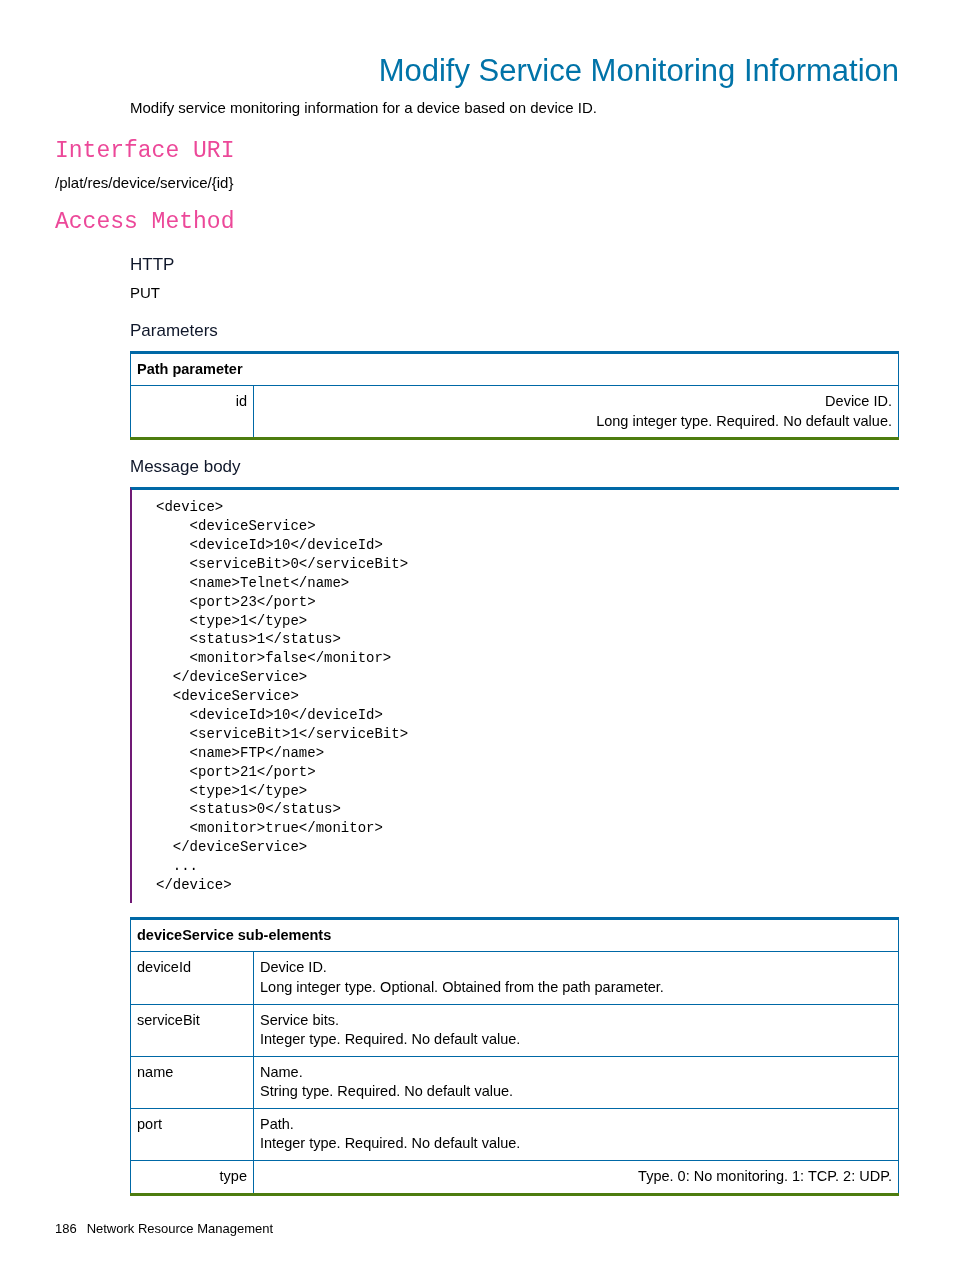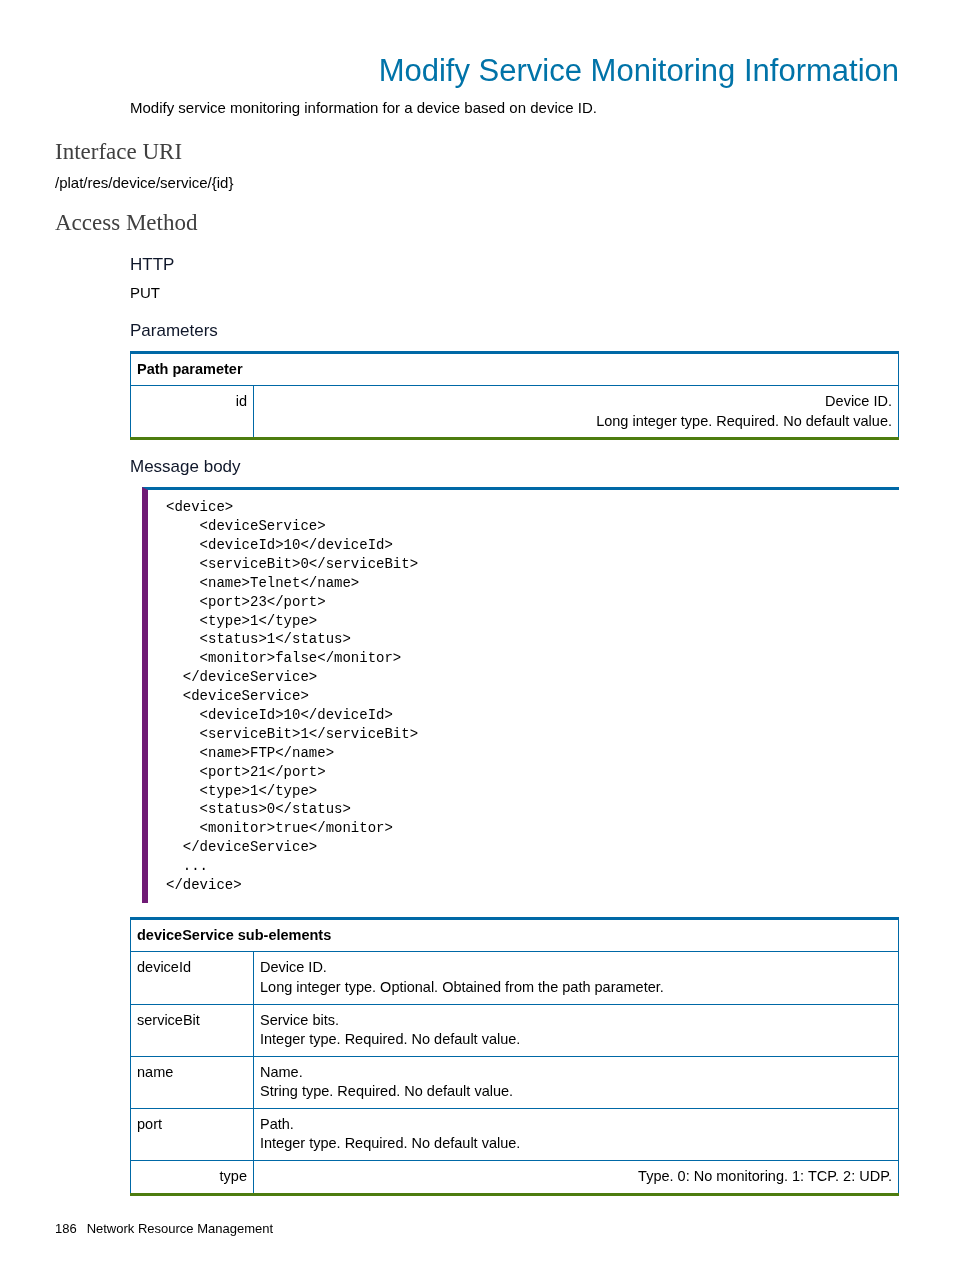--- a/index.html
+++ b/index.html
@@ -18,24 +18,24 @@
     font-size: 31px;
     color: #0073a8;
     margin: 0 0 6px 0;
     text-align: right;
   }
   .intro {
     margin-left: 75px;
     margin-bottom: 18px;
   }
   h2 {
-    font-family: Liberation Serif, serif;
+    font-family: Liberation Mono, monospace;
     font-weight: 300;
     font-size: 23px;
-    color: #404040;
+    color: #ec4899;
     margin: 14px 0 6px 0;
   }
   .body-indent {
     margin-left: 75px;
   }
   h3 {
     font-family: "Segoe UI", "Helvetica Neue", Arial, sans-serif;
     font-weight: 400;
     font-size: 17px;
     color: #0f172a;
@@ -65,23 +65,23 @@
     border-bottom: 1px solid #0068a6;
     vertical-align: top;
   }
   table td:last-child { border-right: 1px solid #0068a6; }
   table tr:last-child td { border-bottom: 3px solid #4d7c0f; text-align: right; }
   .col-narrow { width: 110px; }
   pre.codeblock {
     font-family: "Courier New", monospace;
     font-size: 14px;
     border-top: 3px solid #0068a6;
-    border-left: 6px solid #701a75;
-    margin: 8px 0 14px 12px;
-    padding: 8px 6px 8px 18px;
+    border-left: 2px solid #701a75;
+    margin: 8px 0 14px 0;
+    padding: 8px 6px 8px 24px;
     white-space: pre;
     line-height: 1.35;
   }
   .footer {
     margin-top: 24px;
     font-size: 13px;
   }
   .footer .pagenum { display:inline-block; width:28px; }
 </style>
 </head>

